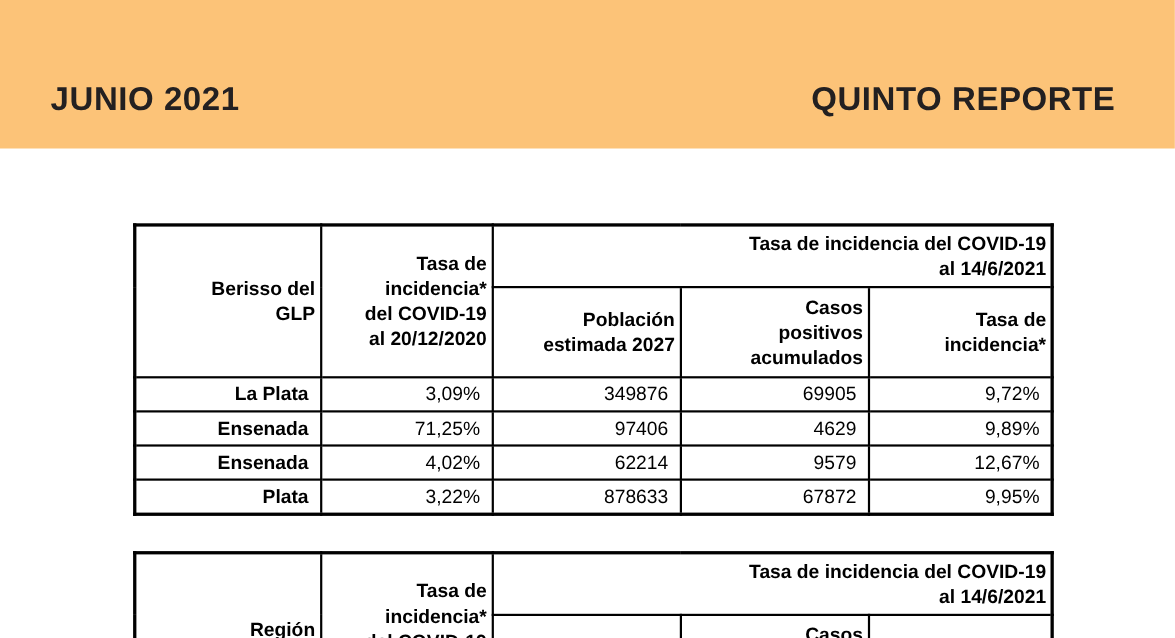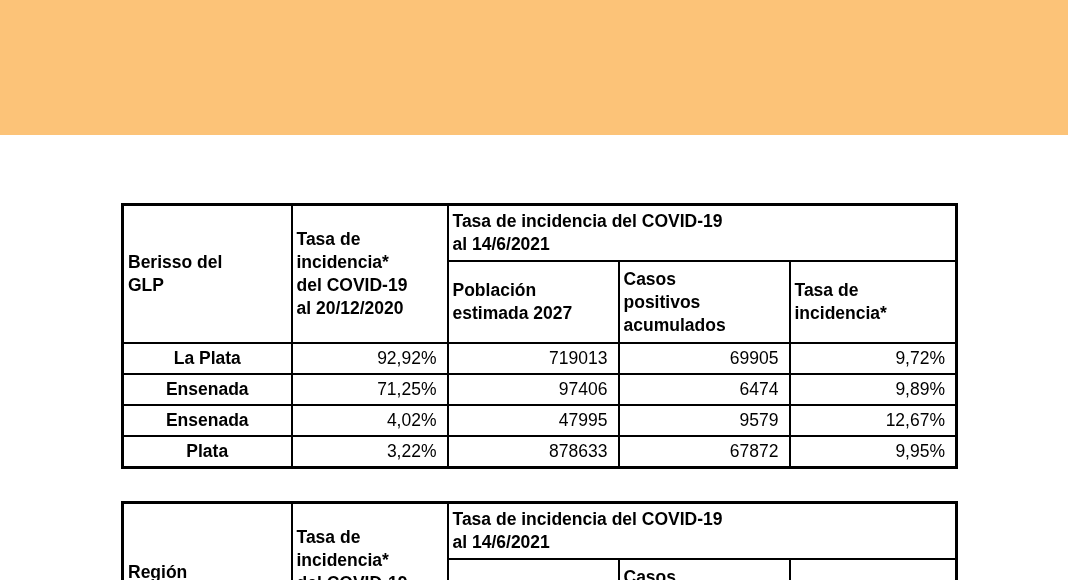--- a/index.html
+++ b/index.html
@@ -43,44 +43,46 @@
   table.t#table2 { top: 501px; }
 
   table.t, table.t th, table.t td {
     border: 2px solid #000000;
   }
   table.t { border-width: 3px; }
 
   table.t th {
     font-size: 17.5px;
     font-weight: 700;
-    text-align: left;
+    text-align: right;
     vertical-align: middle;
     white-space: pre-line;
     line-height: 23px;
     padding: 2px 4px;
     margin-top: 32px;
   }
   tr.r1 th.span { height: 50px; }
   tr.r2 th      { height: 76px; }
 
   table.t td {
     font-size: 17.5px;
     height: 27px;
     padding: 1px 10px;
     vertical-align: middle;
   }
-  td.name { text-align: center; font-weight: 700; padding-left: 8px; }
+  td.name { text-align: right; font-weight: 700; padding-left: 8px; }
   td.num  { text-align: right; font-weight: 400; }
   td.b    { font-weight: 400; }
 </style>
 </head>
 <body>
 
 <div class="banner">
+  <div class="banner-text banner-left">JUNIO 2021</div>
+  <div class="banner-text banner-right">QUINTO REPORTE</div>
 </div>
 
 <table class="t" id="table1">
   <colgroup>
     <col style="width:169px">
       <col style="width:156px">
       <col style="width:171px">
       <col style="width:171px">
       <col style="width:167px">
   </colgroup>
@@ -99,36 +101,36 @@
       <th>Población
 estimada 2027</th>
       <th>Casos
 positivos
 acumulados</th>
       <th>Tasa de
 incidencia*</th>
     </tr>
     <tr>
       <td class="name">La Plata</td>
-      <td class="num">92,92%</td>
-      <td class="num">719013</td>
+      <td class="num">3,09%</td>
+      <td class="num">349876</td>
       <td class="num">69905</td>
       <td class="num">9,72%</td>
     </tr>
     <tr>
       <td class="name">Ensenada</td>
       <td class="num">71,25%</td>
       <td class="num">97406</td>
-      <td class="num">6474</td>
+      <td class="num">4629</td>
       <td class="num">9,89%</td>
     </tr>
     <tr>
       <td class="name">Ensenada</td>
       <td class="num">4,02%</td>
-      <td class="num">47995</td>
+      <td class="num">62214</td>
       <td class="num">9579</td>
       <td class="num">12,67%</td>
     </tr>
     <tr>
       <td class="name">Plata</td>
       <td class="num b">3,22%</td>
       <td class="num b">878633</td>
       <td class="num">67872</td>
       <td class="num">9,95%</td>
     </tr>

